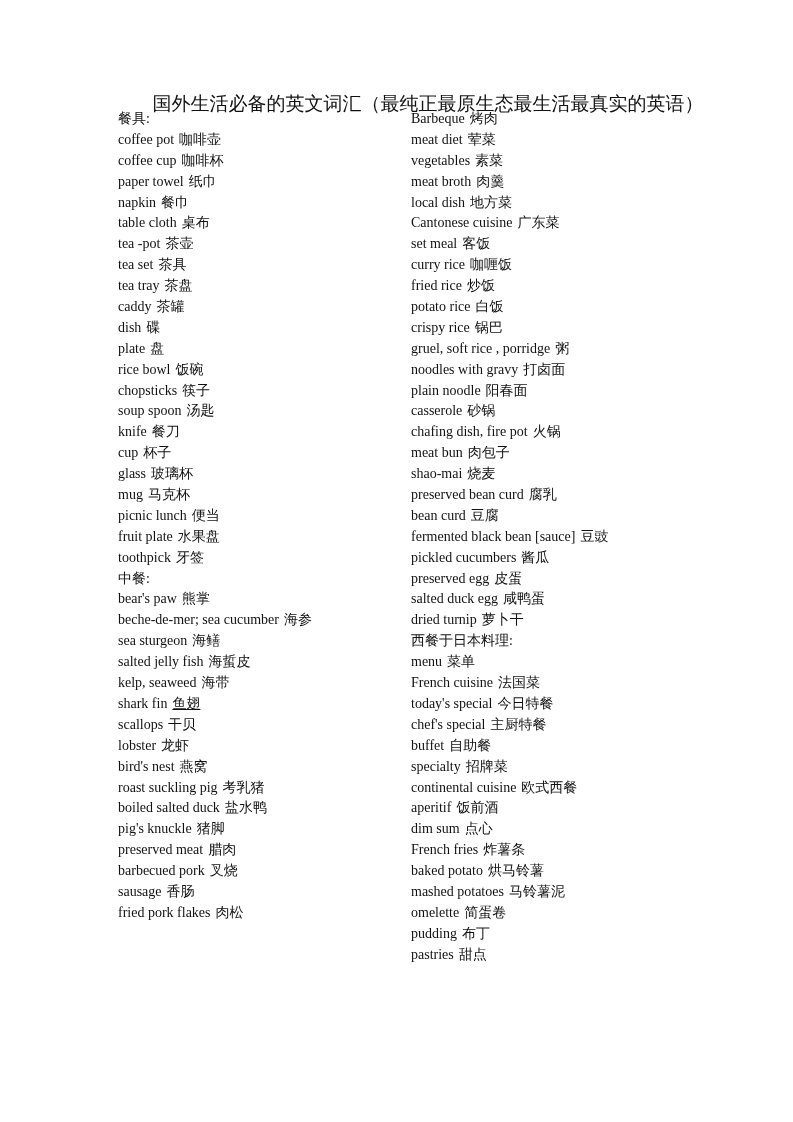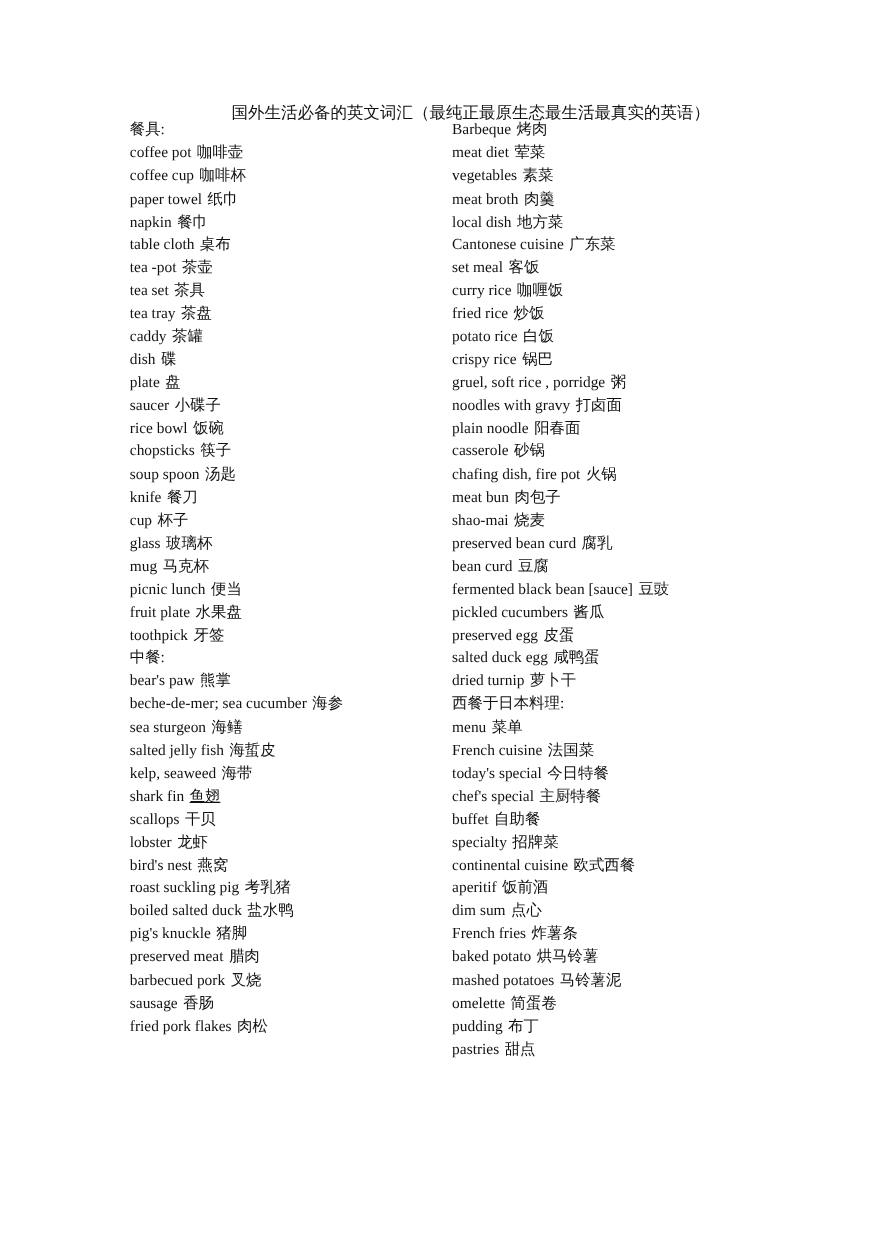--- a/index.html
+++ b/index.html
@@ -22,21 +22,21 @@
     top: 0;
     width: 793px;
     height: 1122px;
   }
 
   .doc-title {
     position: absolute;
     left: 118px;
     top: 93px;
     width: 620px;
-    font-size: 15px;
+    font-size: 19px;
     line-height: 21px;
     text-align: center;
     letter-spacing: 0px;
     white-space: nowrap;
   }
 
   .col {
     position: absolute;
     top: 109px;
     font-size: 14px;
@@ -82,21 +82,20 @@
       <div class="entry"><span class="term">coffee cup</span><span class="gloss">咖啡杯</span></div>
       <div class="entry"><span class="term">paper towel</span><span class="gloss">纸巾</span></div>
       <div class="entry"><span class="term">napkin</span><span class="gloss">餐巾</span></div>
       <div class="entry"><span class="term">table cloth</span><span class="gloss">桌布</span></div>
       <div class="entry"><span class="term">tea -pot</span><span class="gloss">茶壶</span></div>
       <div class="entry"><span class="term">tea set</span><span class="gloss">茶具</span></div>
       <div class="entry"><span class="term">tea tray</span><span class="gloss">茶盘</span></div>
       <div class="entry"><span class="term">caddy</span><span class="gloss">茶罐</span></div>
       <div class="entry"><span class="term">dish</span><span class="gloss">碟</span></div>
       <div class="entry"><span class="term">plate</span><span class="gloss">盘</span></div>
-      <div class="entry"><span class="term">saucer</span><span class="gloss">小碟子</span></div>
       <div class="entry"><span class="term">rice bowl</span><span class="gloss">饭碗</span></div>
       <div class="entry"><span class="term">chopsticks</span><span class="gloss">筷子</span></div>
       <div class="entry"><span class="term">soup spoon</span><span class="gloss">汤匙</span></div>
       <div class="entry"><span class="term">knife</span><span class="gloss">餐刀</span></div>
       <div class="entry"><span class="term">cup</span><span class="gloss">杯子</span></div>
       <div class="entry"><span class="term">glass</span><span class="gloss">玻璃杯</span></div>
       <div class="entry"><span class="term">mug</span><span class="gloss">马克杯</span></div>
       <div class="entry"><span class="term">picnic lunch</span><span class="gloss">便当</span></div>
       <div class="entry"><span class="term">fruit plate</span><span class="gloss">水果盘</span></div>
       <div class="entry"><span class="term">toothpick</span><span class="gloss">牙签</span></div>

